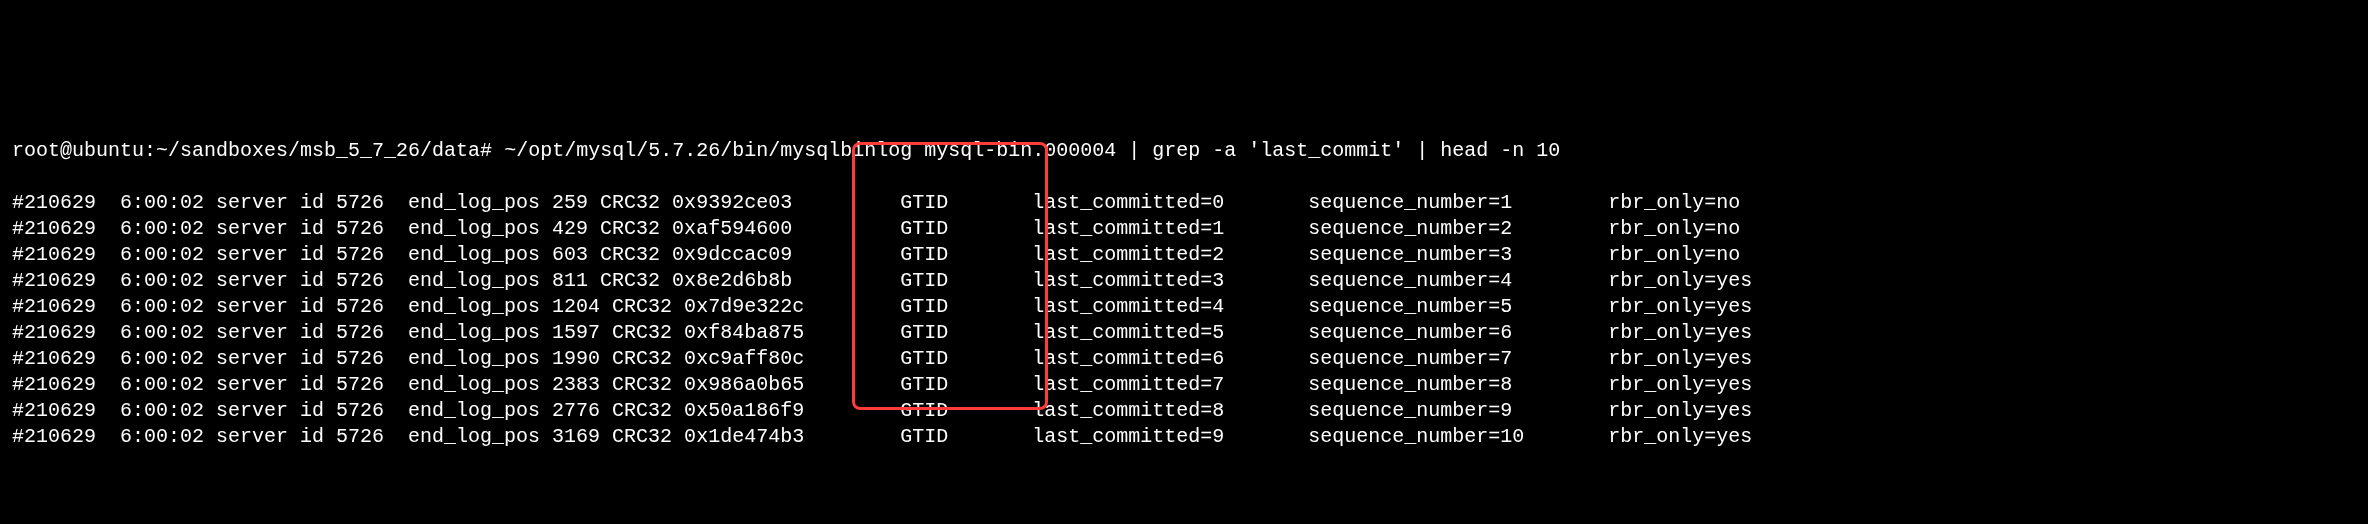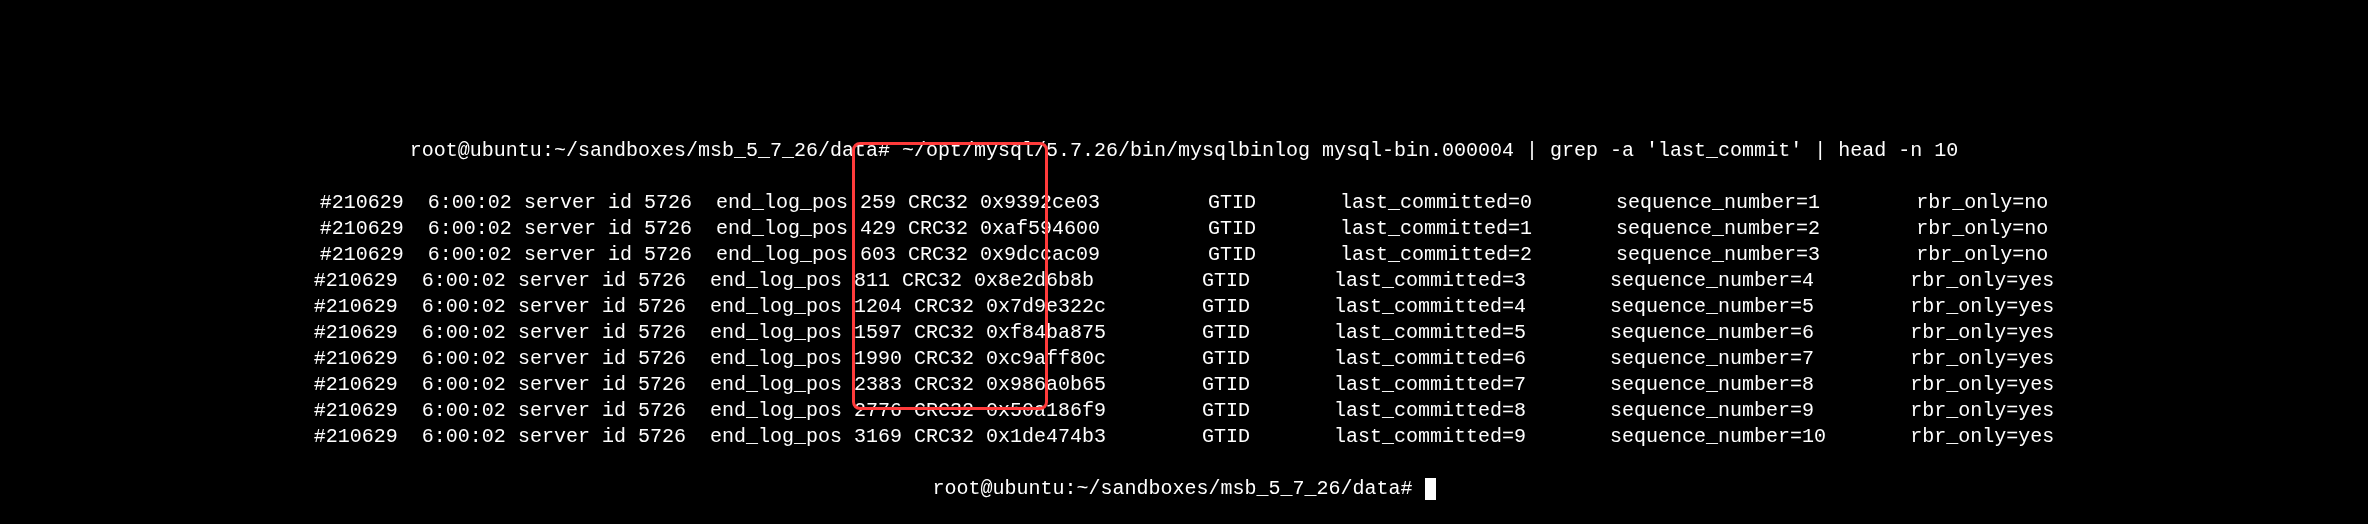--- a/index.html
+++ b/index.html
@@ -15,21 +15,20 @@
       line-height: 1.3;
       padding: 8px 12px;
       white-space: pre;
       position: relative;
     }
     .terminal {
       position: relative;
     }
     .line {
       display: block;
-      text-align: center;
     }
     .highlight-box {
       position: absolute;
       border: 3px solid #ff3b3b;
       border-radius: 8px;
       pointer-events: none;
     }
     .cursor {
       display: inline-block;
       width: 11px;
@@ -39,18 +38,17 @@
     }
   </style>
 </head>
 <body>
 
 
 
 <div class="terminal">
 <span class="line"><span>root@ubuntu</span>:<span>~/sandboxes/msb_5_7_26/data</span><span>#</span> <span>~/opt/mysql/5.7.26/bin/mysqlbinlog mysql-bin.000004 | grep -a 'last_commit' | head -n 10</span></span>
 <div id="rows-container"><span class="line"><span>#210629  6:00:02 </span><span>server id 5726  </span><span>end_log_pos 259 CRC32 0x9392ce03         </span><span>GTID       </span><span>last_committed=0       </span><span>sequence_number=1        </span><span>rbr_only=no</span></span><span class="line"><span>#210629  6:00:02 </span><span>server id 5726  </span><span>end_log_pos 429 CRC32 0xaf594600         </span><span>GTID       </span><span>last_committed=1       </span><span>sequence_number=2        </span><span>rbr_only=no</span></span><span class="line"><span>#210629  6:00:02 </span><span>server id 5726  </span><span>end_log_pos 603 CRC32 0x9dccac09         </span><span>GTID       </span><span>last_committed=2       </span><span>sequence_number=3        </span><span>rbr_only=no</span></span><span class="line"><span>#210629  6:00:02 </span><span>server id 5726  </span><span>end_log_pos 811 CRC32 0x8e2d6b8b         </span><span>GTID       </span><span>last_committed=3       </span><span>sequence_number=4        </span><span>rbr_only=yes</span></span><span class="line"><span>#210629  6:00:02 </span><span>server id 5726  </span><span>end_log_pos 1204 CRC32 0x7d9e322c        </span><span>GTID       </span><span>last_committed=4       </span><span>sequence_number=5        </span><span>rbr_only=yes</span></span><span class="line"><span>#210629  6:00:02 </span><span>server id 5726  </span><span>end_log_pos 1597 CRC32 0xf84ba875        </span><span>GTID       </span><span>last_committed=5       </span><span>sequence_number=6        </span><span>rbr_only=yes</span></span><span class="line"><span>#210629  6:00:02 </span><span>server id 5726  </span><span>end_log_pos 1990 CRC32 0xc9aff80c        </span><span>GTID       </span><span>last_committed=6       </span><span>sequence_number=7        </span><span>rbr_only=yes</span></span><span class="line"><span>#210629  6:00:02 </span><span>server id 5726  </span><span>end_log_pos 2383 CRC32 0x986a0b65        </span><span>GTID       </span><span>last_committed=7       </span><span>sequence_number=8        </span><span>rbr_only=yes</span></span><span class="line"><span>#210629  6:00:02 </span><span>server id 5726  </span><span>end_log_pos 2776 CRC32 0x50a186f9        </span><span>GTID       </span><span>last_committed=8       </span><span>sequence_number=9        </span><span>rbr_only=yes</span></span><span class="line"><span>#210629  6:00:02 </span><span>server id 5726  </span><span>end_log_pos 3169 CRC32 0x1de474b3        </span><span>GTID       </span><span>last_committed=9       </span><span>sequence_number=10       </span><span>rbr_only=yes</span></span></div>
-<span class="line"><span>root@ubuntu</span>:<span>~/sandboxes/msb_5_7_26/data</span><span>#</span> <span class="cursor"></span></span>
 <div id="hlbox" class="highlight-box" style="top: 30px; left: 840px; width: 196px; height: 268px;"></div>
 </div>
 
 
 
 
 </body></html>

